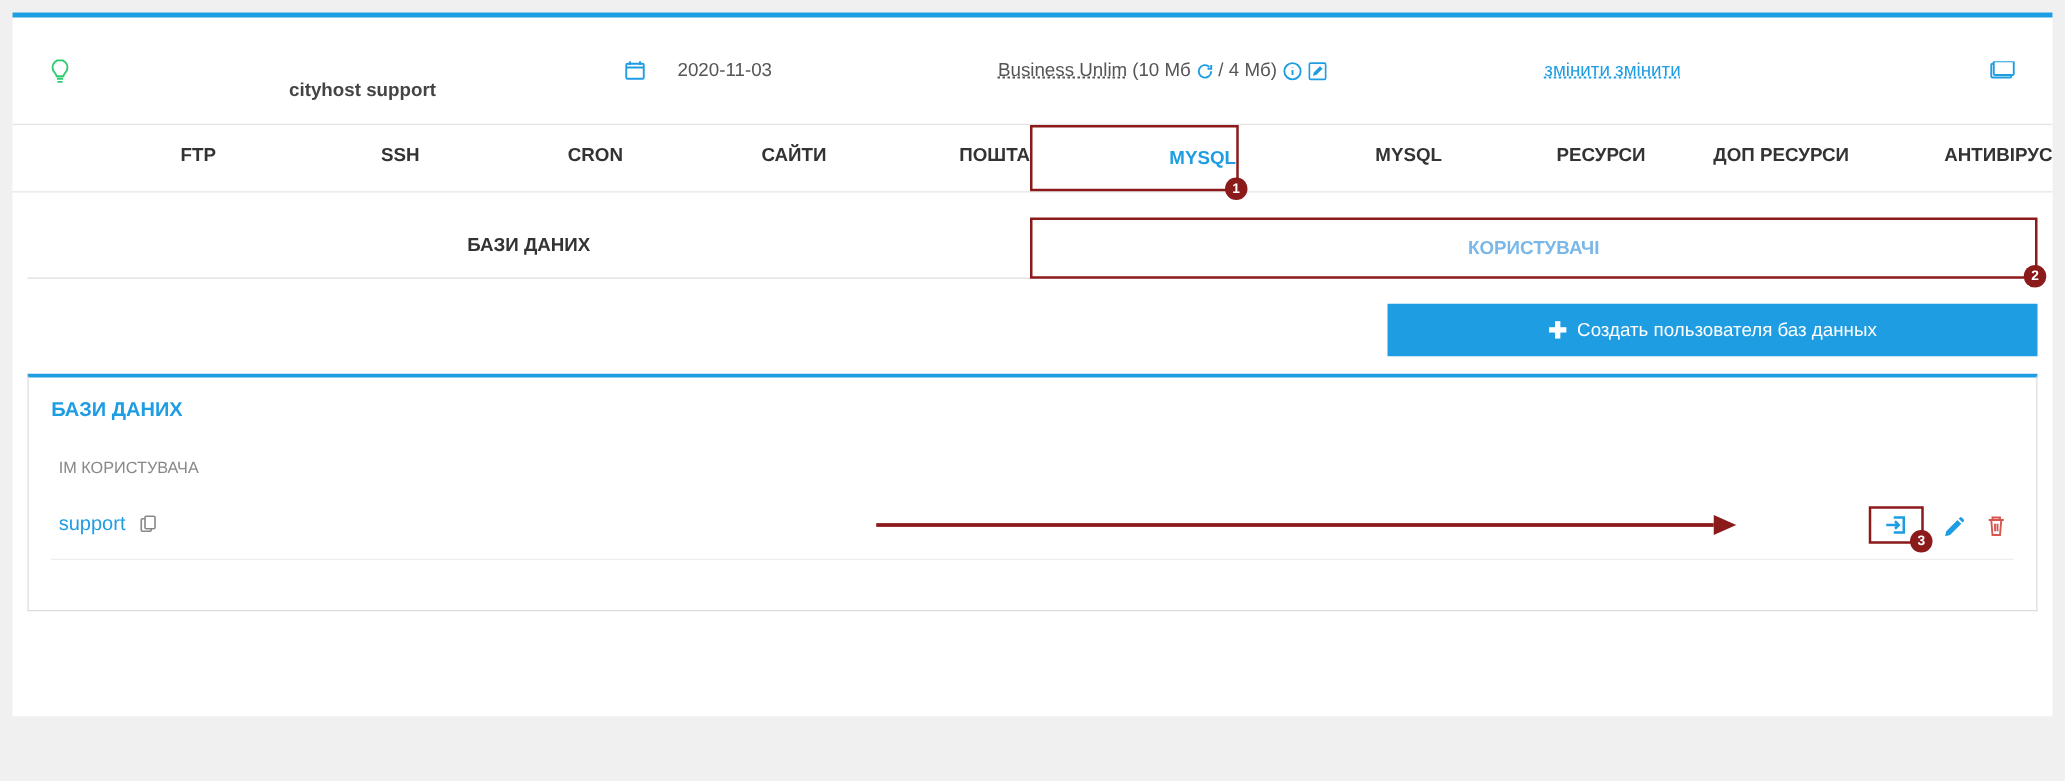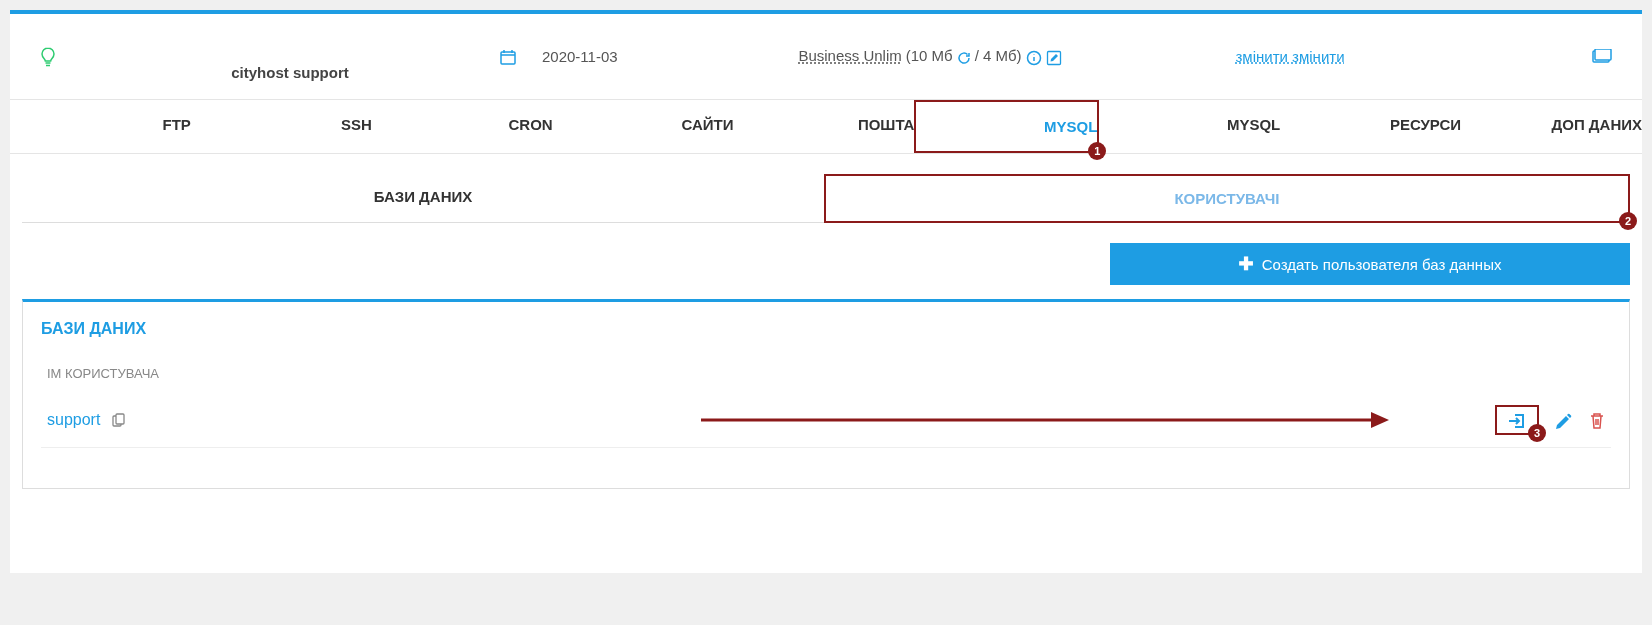--- a/index.html
+++ b/index.html
@@ -274,21 +274,22 @@
     <div class="nav-item">SSH</div>
     <div class="nav-item">CRON</div>
     <div class="nav-item">САЙТИ</div>
     <div class="nav-item">ПОШТА</div>
     <div class="nav-item active">
       <span>MYSQL</span>
       <span class="badge-circle" style="right:-9px;bottom:-9px;">1</span>
     </div>
     <div class="nav-item">MYSQL</div>
     <div class="nav-item">РЕСУРСИ</div>
-    <div class="nav-item">ДОП ДАНИХ</div>
+    <div class="nav-item">ДОП РЕСУРСИ</div>
+    <div class="nav-item">АНТИВІРУС</div>
   </div>
 
   <div class="content">
     <div class="subtabs">
       <div class="subtab">БАЗИ ДАНИХ</div>
       <div class="subtab active">
         <span>КОРИСТУВАЧІ</span>
         <span class="badge-circle" style="right:-9px;bottom:-9px;">2</span>
       </div>
     </div>

